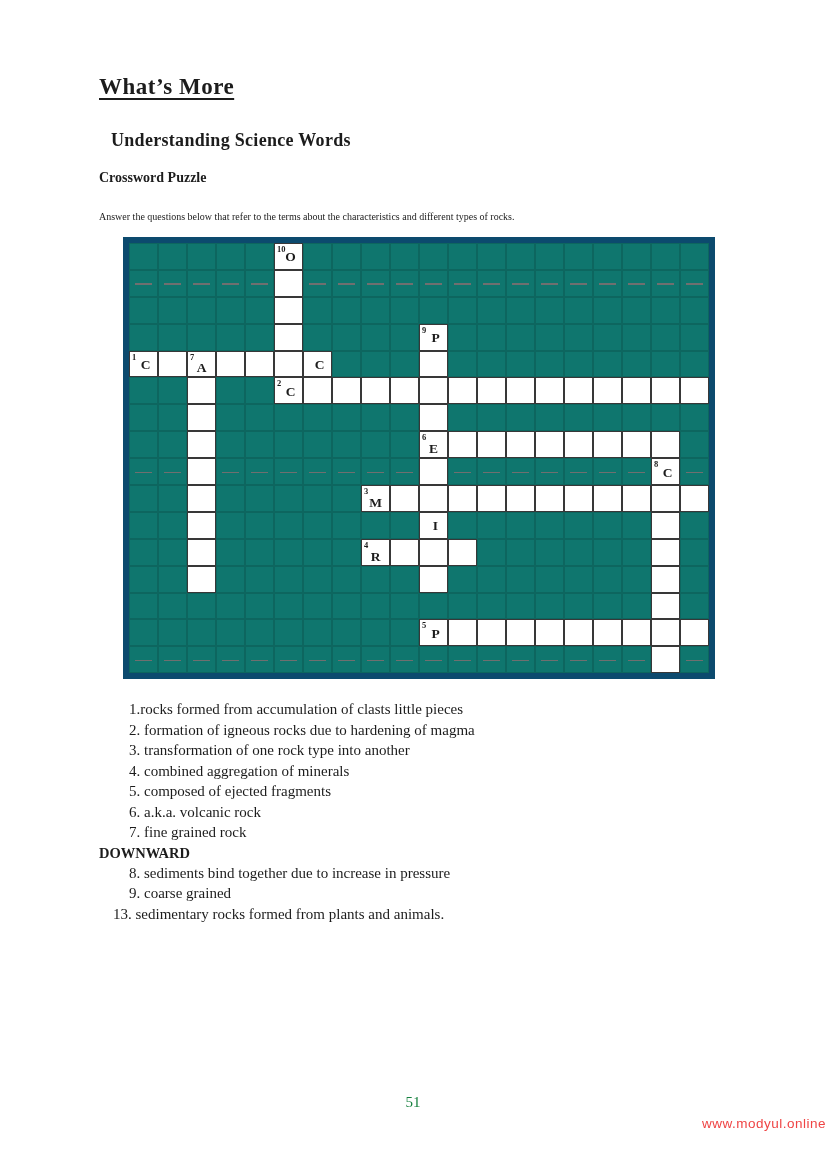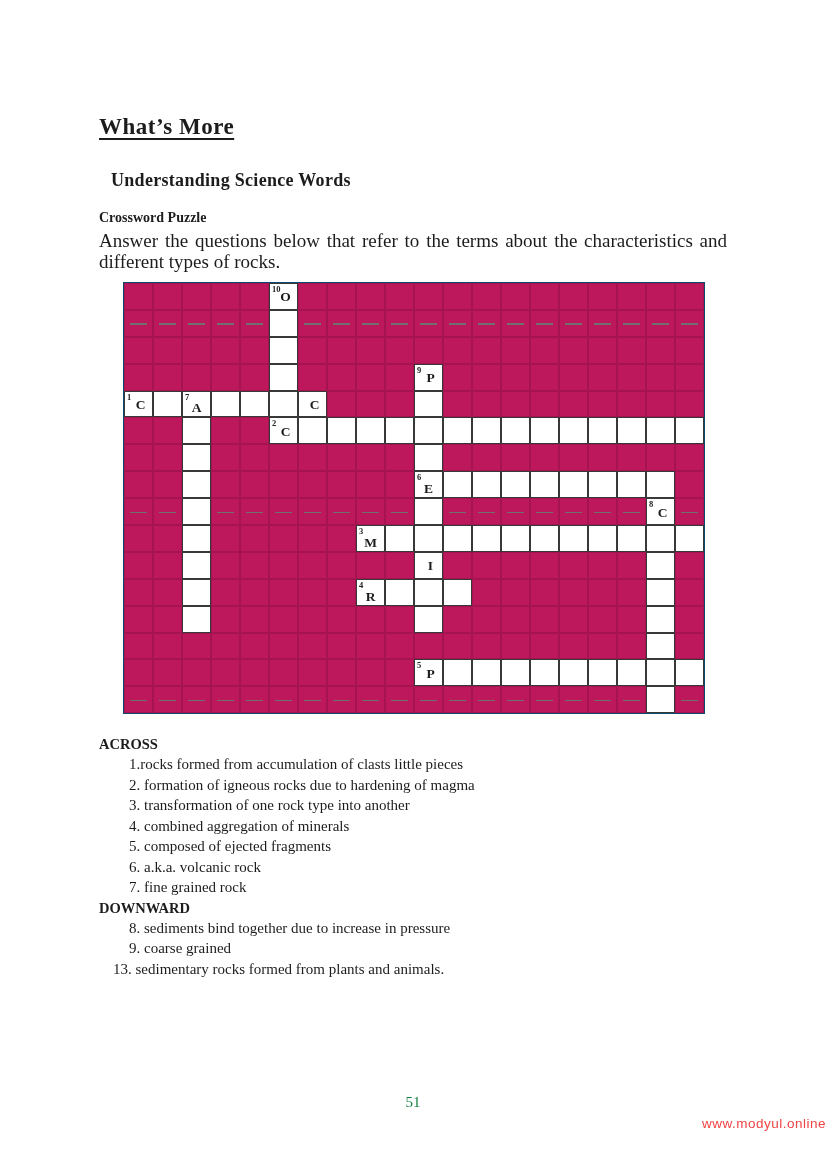--- a/index.html
+++ b/index.html
@@ -1,25 +1,25 @@
 <!DOCTYPE html>
 <html><head>
 <meta charset="utf-8">
 <style>
   html,body{margin:0;padding:0;background:#ffffff;}
   .page{position:relative;width:826px;height:1169px;background:#ffffff;overflow:hidden;
         font-family:"Liberation Serif","DejaVu Serif",serif;color:#1c1c1c;}
-  .content{padding:114px 99px 0 99px;}
+  .content{padding:74px 99px 0 99px;}
   .title{font-size:23px;font-weight:bold;margin:0;letter-spacing:0.5px;
          text-decoration:underline;text-decoration-thickness:2px;text-underline-offset:4px;}
   .section{font-size:18px;font-weight:bold;margin:30px 0 0 12px;letter-spacing:0.3px;}
   .sub{font-size:14px;font-weight:bold;margin:19px 0 0 0;}
-  .instructions{font-size:19px;line-height:21px;margin:4px 0 0 0;text-align:justify;}
+  .instructions{font-size:10px;line-height:21px;margin:20px 0 0 0;text-align:justify;}
   .grid{display:grid;grid-template-columns:repeat(20,29px);grid-template-rows:repeat(16,26.9px);
-        width:580px;margin:10px 15px 0 24px;background:#be185d;border:1px solid #0c4a6e;}
+        width:580px;margin:10px 15px 0 24px;background:#0f766e;border:6px solid #0c4a6e;}
   .cell{position:relative;box-sizing:border-box;border:1px solid rgba(0,0,0,0.13);}
   .cell.white{background:#ffffff;border:1px solid #383838;}
   .num{position:absolute;top:0;left:2px;font-size:8.5px;font-weight:bold;line-height:10px;}
   .letter{position:absolute;left:0;right:0;text-align:center;font-weight:bold;font-size:13.5px;line-height:14px;}
   .letter.inline{top:50%;transform:translateY(-44%);padding-left:4px;}
   .letter.stacked{bottom:1px;}
   .dash{position:absolute;top:50%;left:20%;width:60%;height:1.5px;background:#6f6f6f;}
   .clues{margin-top:20px;font-size:15px;}
   .clues .label{font-weight:bold;font-size:14.5px;line-height:20px;}
   .clue{margin-left:30px;line-height:20.5px;}
@@ -500,21 +500,20 @@
         <div class="cell gray">
           <span class="dash"></span>
         </div>
         <div class="cell white"></div>
         <div class="cell gray">
           <span class="dash"></span>
         </div>
       </div>
 
     <div class="clues">
-      <div class="label">ACROSS</div>
       <div id="across-list">
           <div class="clue">1.rocks formed from accumulation of clasts little pieces</div>
           <div class="clue">2. formation of igneous rocks due to hardening of magma</div>
           <div class="clue">3. transformation of one rock type into another</div>
           <div class="clue">4. combined aggregation of minerals</div>
           <div class="clue">5. composed of ejected fragments</div>
           <div class="clue">6. a.k.a. volcanic rock</div>
           <div class="clue">7. fine grained rock</div>
         </div>
       <div class="label">DOWNWARD</div>

